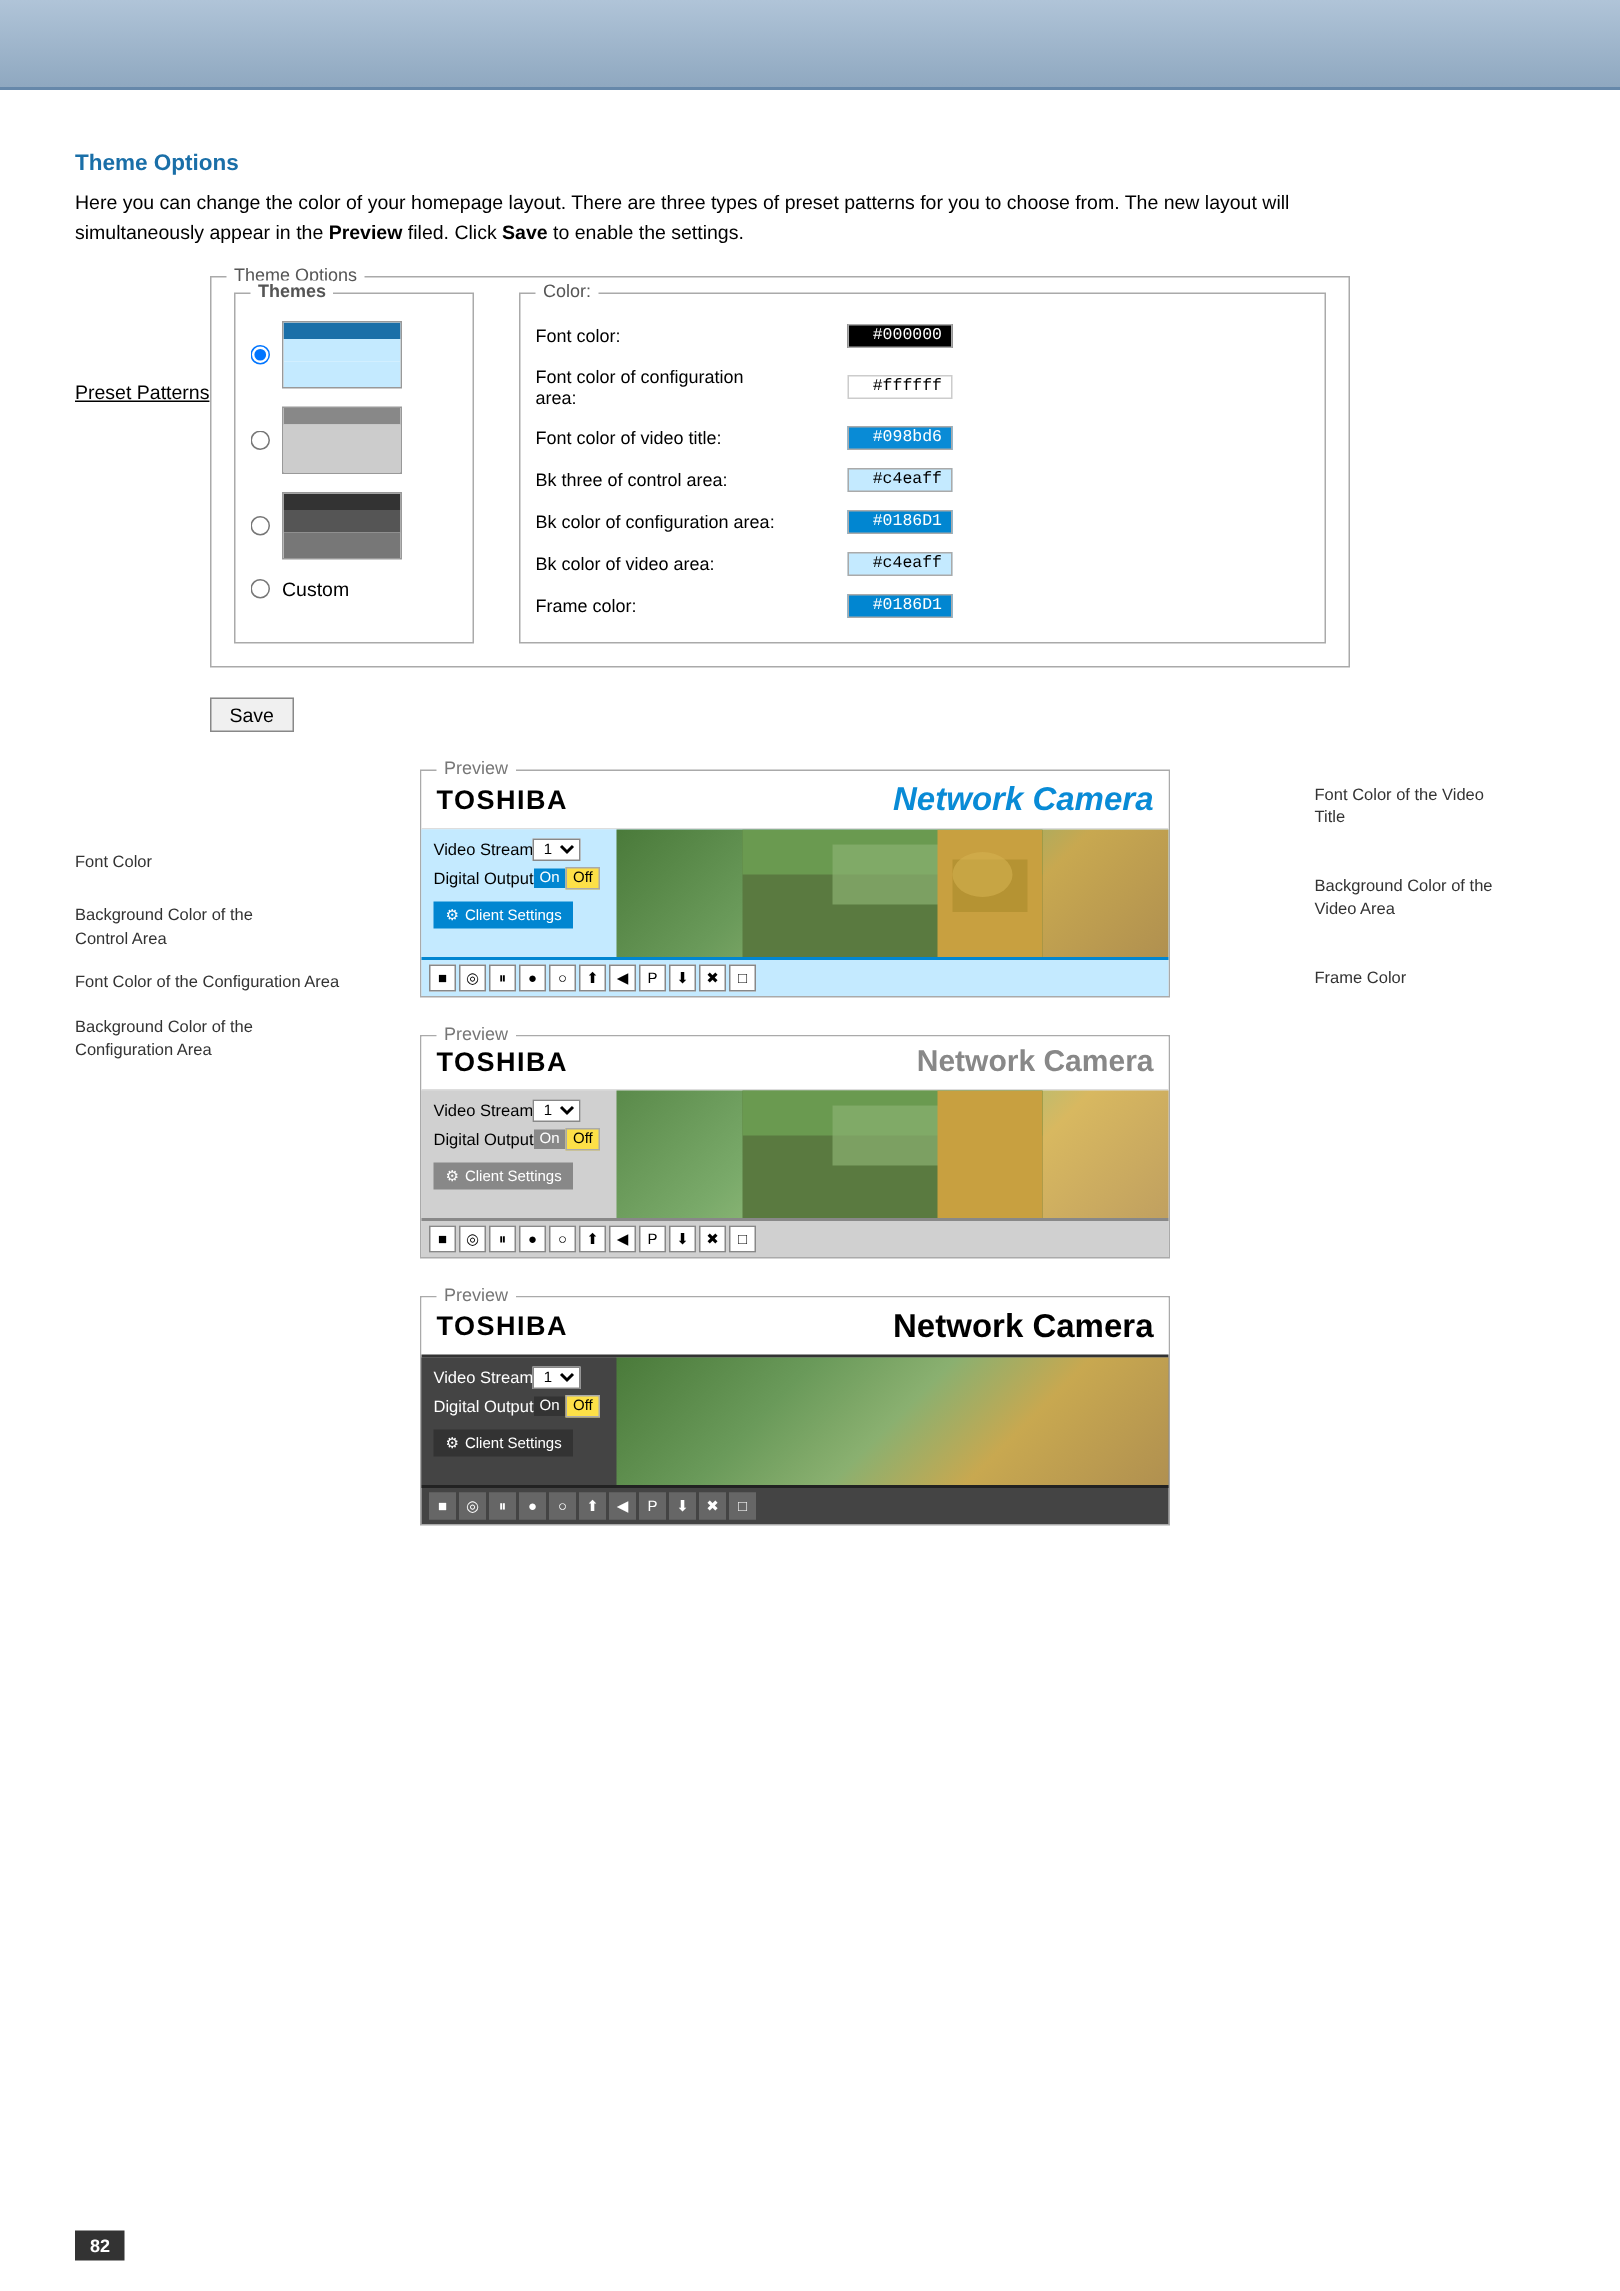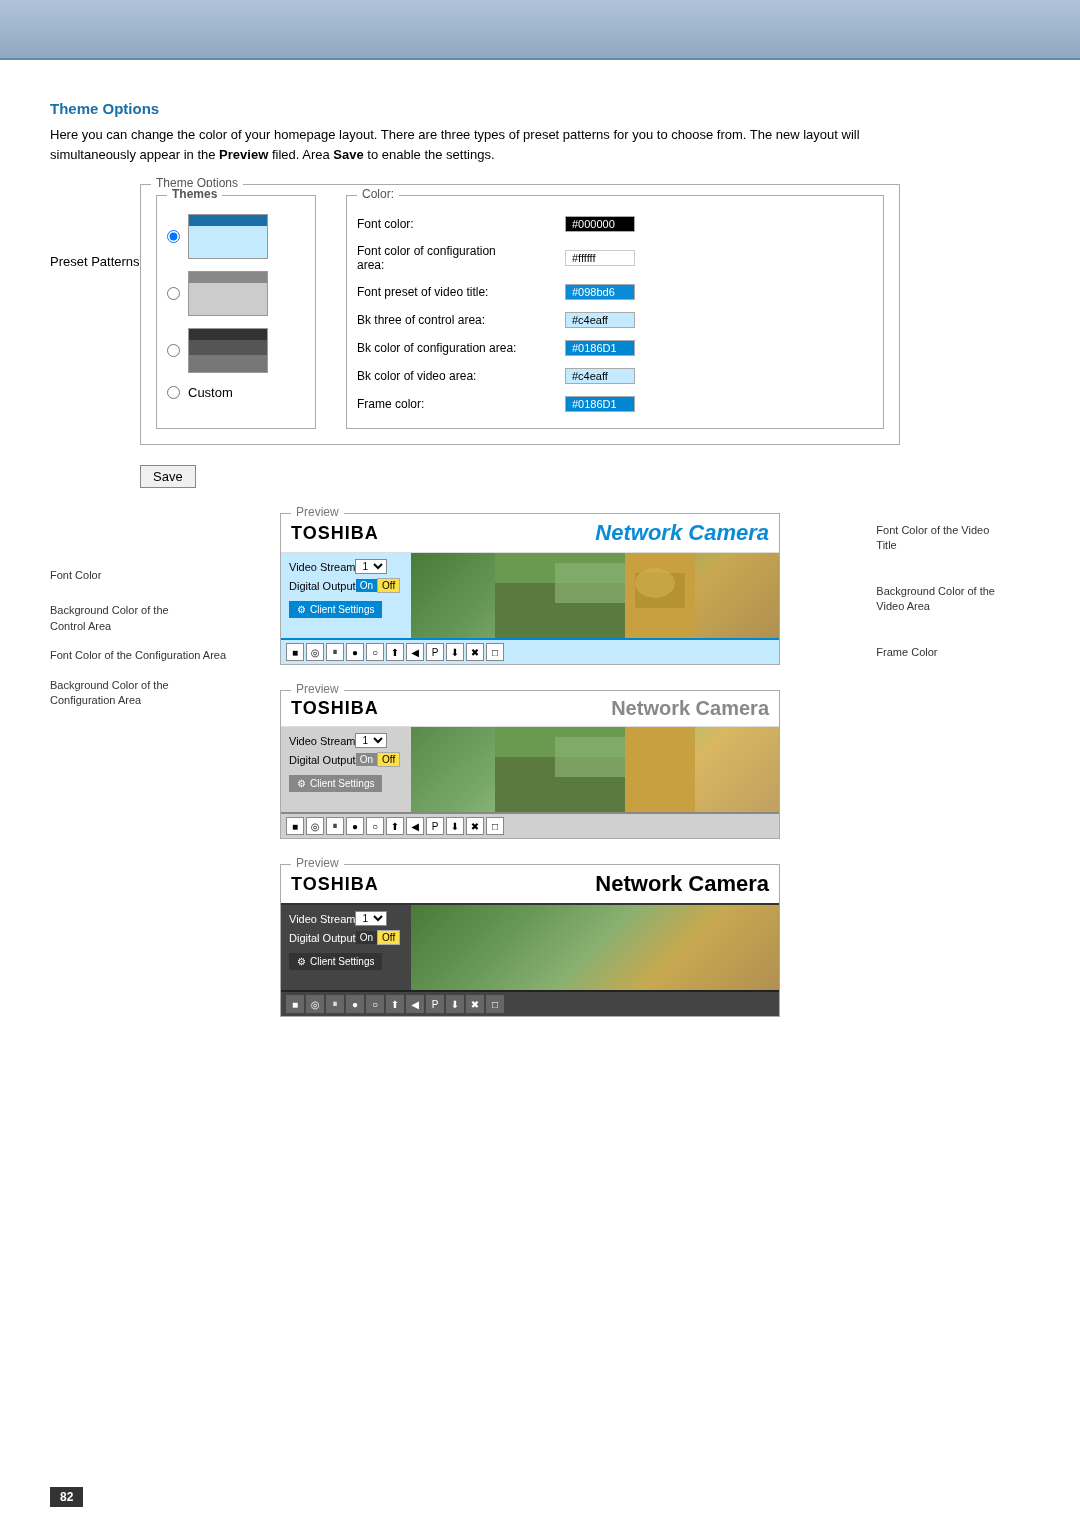--- a/index.html
+++ b/index.html
@@ -151,23 +151,23 @@
 
     .color-label {
       font-size: 12px;
       min-width: 200px;
     }
 
     .color-badge {
       font-size: 11px;
       padding: 1px 6px;
       border: 1px solid #aaa;
-      font-family: Liberation Sans, sans-serif;
+      font-family: Liberation Mono, monospace;
       min-width: 70px;
-      text-align: left;
+      text-align: right;
     }
 
     .badge-black { background: #000000; color: #fff; }
     .badge-white { background: #ffffff; color: #000; border: 1px solid #ccc; }
     .badge-blue-light { background: #098bd6; color: #fff; }
     .badge-c4eaff { background: #c4eaff; color: #000; }
     .badge-0186D1 { background: #0186D1; color: #fff; }
 
     
     .save-btn-wrap {
@@ -426,25 +426,25 @@
 </head>
 <body>
 
 <div class="top-bar"></div>
 
 <div class="main-content">
 
   <div class="section-title">Theme Options</div>
 
   <p class="description">
-    <span>Here you can change the color of your homepage layout. There are three types of preset patterns for you to choose from. The new layout will simultaneously appear in the </span><b>Preview</b><span> filed. Area </span><b>Save</b><span> to enable the settings.</span>
+    <span>Here you can change the color of your homepage layout. There are three types of preset patterns for you to choose from. The new layout will simultaneously appear in the </span><b>Preview</b><span> filed. Click </span><b>Save</b><span> to enable the settings.</span>
   </p>
 
   <div style="position:relative; margin-left:90px;">
-    <span style="position:absolute;left:-90px;top:70px;font-size:13px;">Preset Patterns</span>
+    <span style="position:absolute;left:-90px;top:70px;font-size:13px;text-decoration:underline;">Preset Patterns</span>
     <div class="theme-options-box" style="margin-left:0;">
       <span class="box-title">Theme Options</span>
 
       <div class="themes-column">
         <span class="col-title">Themes</span>
 
         <div style="margin-top:10px;">
 
           <div class="theme-option">
             <input type="radio" name="theme" checked="" style="">
@@ -485,21 +485,21 @@
         <div style="margin-top:10px;">
           <div class="color-row">
             <span class="color-label">Font color:</span>
             <span class="color-badge badge-black">#000000</span>
           </div>
           <div class="color-row">
             <span class="color-label">Font color of configuration<br>area:</span>
             <span class="color-badge badge-white">#ffffff</span>
           </div>
           <div class="color-row">
-            <span class="color-label">Font preset of video title:</span>
+            <span class="color-label">Font color of video title:</span>
             <span class="color-badge badge-blue-light">#098bd6</span>
           </div>
           <div class="color-row">
             <span class="color-label">Bk three of control area:</span>
             <span class="color-badge badge-c4eaff">#c4eaff</span>
           </div>
           <div class="color-row">
             <span class="color-label">Bk color of configuration area:</span>
             <span class="color-badge badge-0186D1">#0186D1</span>
           </div>

